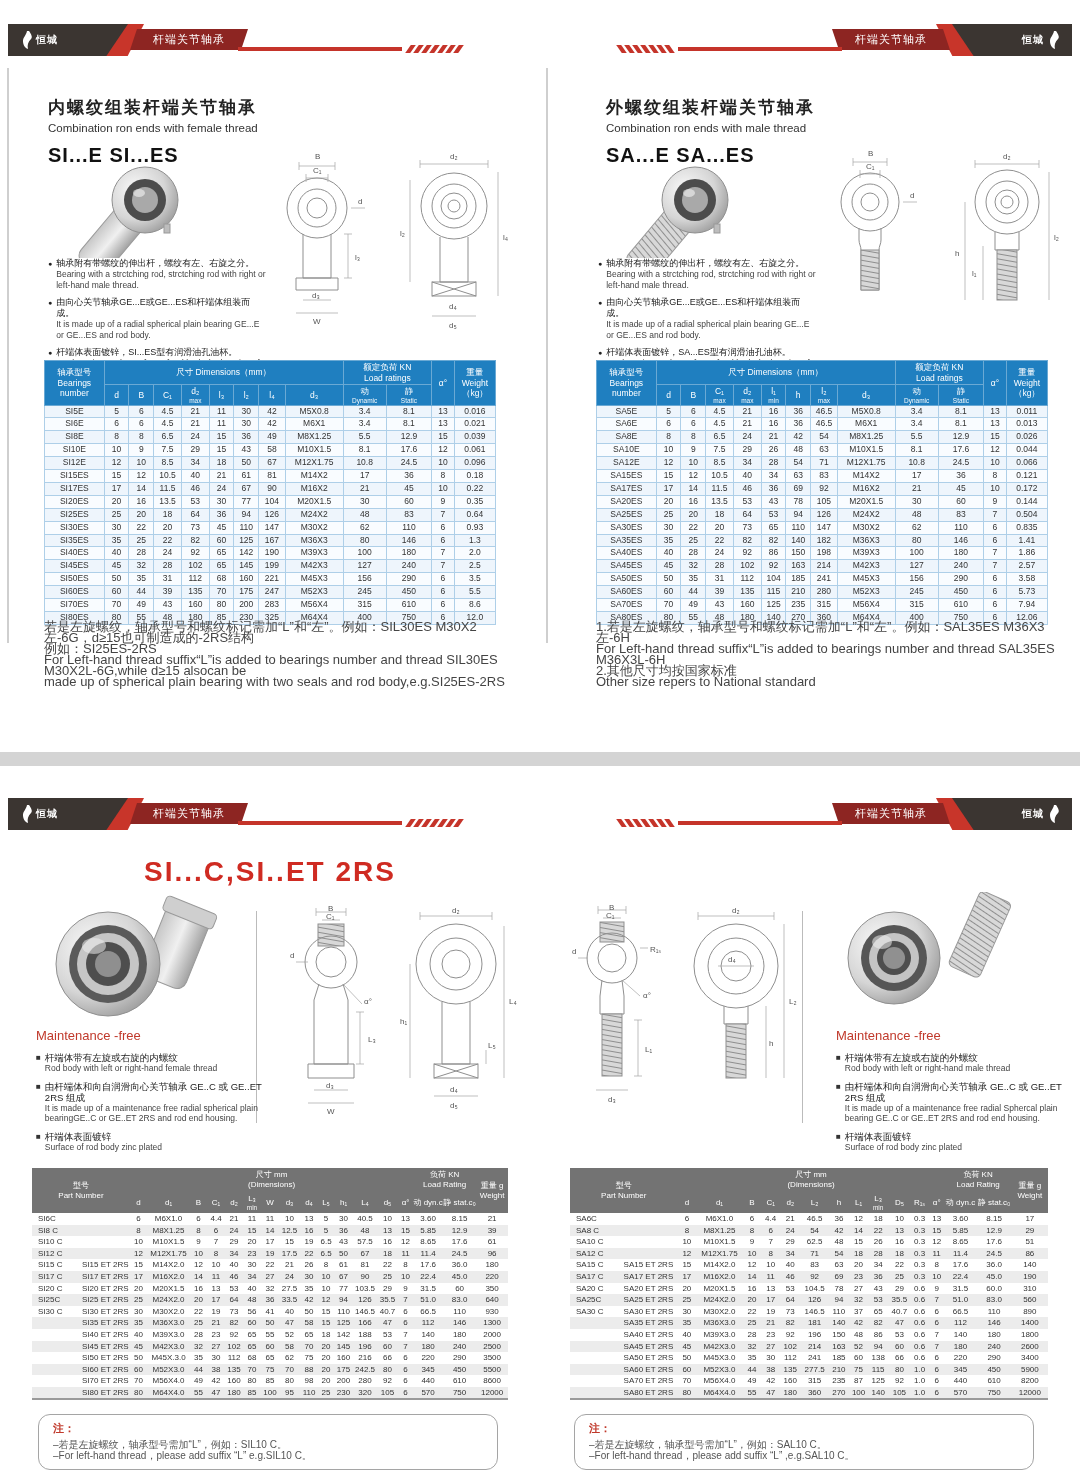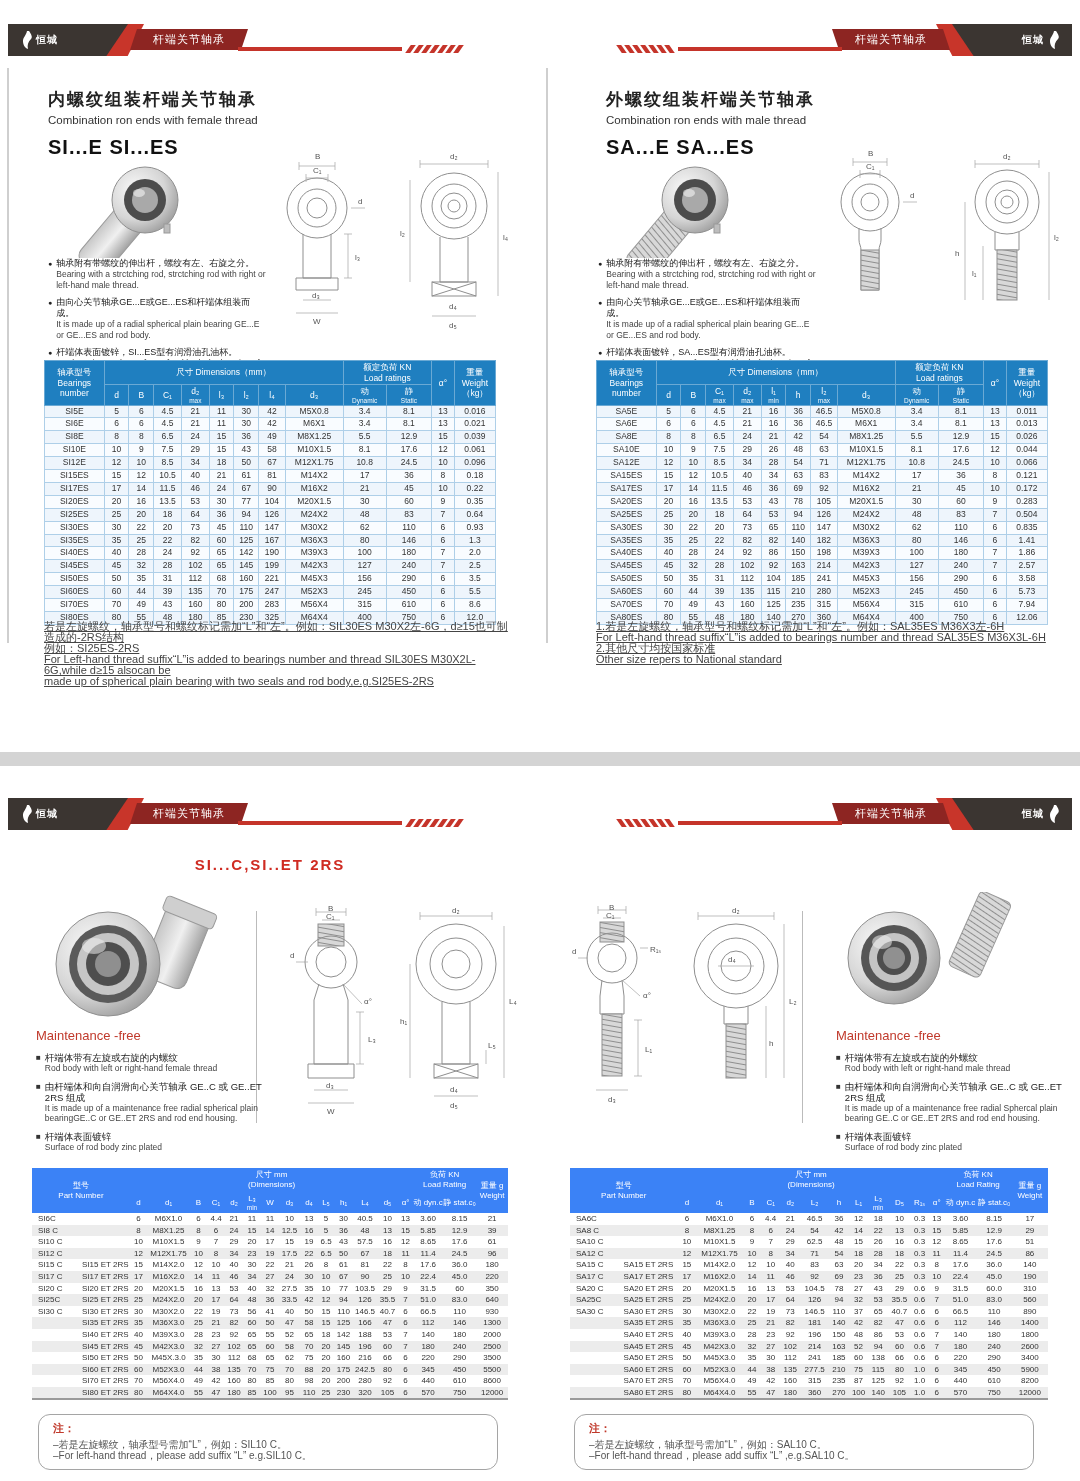--- a/index.html
+++ b/index.html
@@ -24,21 +24,21 @@
   .hdr .dashes{position:absolute;left:408px;top:21px;display:flex;}
   .hdr .dashes i{display:block;width:5px;height:8px;background:#c5342a;transform:skewX(-35deg);margin-right:3px;}
   .hdr.flip{transform:scaleX(-1);}
   .hdr.flip .unflip{transform:scaleX(-1);}
   .logo{display:flex;align-items:center;gap:3px;}
   .logo .lt{color:#fff;font-size:10px;font-weight:bold;letter-spacing:1px;}
 
   .vline{position:absolute;width:2px;background:#cfcfcf;}
 
   
-  .tblock{position:absolute;}
+  .tblock{position:absolute;margin-top:8px;}
   .t-cn{font-size:17px;font-weight:bold;color:#222;letter-spacing:2px;}
   .t-en{font-size:11.5px;color:#333;margin-top:3px;}
   .t-models{font-size:20px;font-weight:bold;color:#111;margin-top:10px;letter-spacing:1px;}
 
   .bullets{position:absolute;}
   .bullet{display:flex;margin-bottom:7px;}
   .bullet .mark{font-size:7px;line-height:11px;margin-right:4px;color:#222;}
   .bullet .bcn{font-size:9px;color:#222;line-height:11px;}
   .bullet .ben{font-size:8.5px;color:#444;line-height:10.5px;}
 
@@ -47,30 +47,30 @@
   table.spec th,table.spec td{text-align:center;padding:0;overflow:hidden;white-space:nowrap;}
   table.spec .sub{font-size:6.5px;line-height:7px;opacity:.95;}
   
   table.blue{width:452px;font-size:8.5px;}
   table.blue th{background:#1f7fc0;color:#fff;border:1px solid #6aa9d4;font-weight:normal;line-height:10.5px;padding:1px 0;}
   table.blue td{border:1px solid #aecfe8;color:#333;height:11.9px;line-height:11.9px;}
   table.blue tbody tr:nth-child(odd) td{background:#eef5fc;}
   table.blue tbody tr:nth-child(even) td{background:#f9fcff;}
   
   table.slate{font-size:8px;}
-  table.slate th{background:#3b82f6;color:#fff;font-weight:normal;line-height:10px;padding:2px 0;}
+  table.slate th{background:#737373;color:#fff;font-weight:normal;line-height:10px;padding:2px 0;}
   table.slate td{color:#333;height:11.6px;line-height:11.6px;border:none;}
   table.slate tbody tr:nth-child(even) td{background:#ececec;}
   table.slate td.pn{text-align:left;padding-left:6px;}
   .tline{position:absolute;height:2px;background:#9a9a9a;}
 
-  .fnotes{position:absolute;font-size:11px;color:#444;line-height:11px;text-decoration:underline;}
+  .fnotes{position:absolute;font-size:13px;color:#444;line-height:11px;}
 
   
-  .btitle{position:absolute;left:0;width:100%;text-align:center;font-size:15px;font-weight:bold;color:#cf2b22;letter-spacing:2px;}
+  .btitle{position:absolute;left:0;width:100%;text-align:center;font-size:28px;font-weight:bold;color:#cf2b22;letter-spacing:2px;}
   .maint{position:absolute;font-size:13px;color:#c0392b;}
   .bullets2 .bullet .mark{font-size:8px;color:#333;}
   .bullets2 .bullet .bcn{font-size:9.5px;}
   .vdiv{position:absolute;width:1px;background:#bbb;}
   .notebox{position:absolute;border:1px solid #a5a5a5;border-radius:12px;padding:6px 14px;box-sizing:border-box;}
   .notebox .nt{color:#c0392b;font-size:11px;font-weight:bold;margin-bottom:3px;}
   .notebox div.nl{font-size:10px;color:#555;line-height:11px;}
 
   
   svg text{font-size:8px;fill:#555;font-family:"Liberation Sans",sans-serif;}
@@ -841,21 +841,21 @@
             <td>16</td>
             <td>13.5</td>
             <td>53</td>
             <td>43</td>
             <td>78</td>
             <td>105</td>
             <td>M20X1.5</td>
             <td>30</td>
             <td>60</td>
             <td>9</td>
-            <td>0.283</td>
+            <td>0.144</td>
           </tr>
           <tr>
             <td>SA25ES</td>
             <td>25</td>
             <td>20</td>
             <td>18</td>
             <td>64</td>
             <td>53</td>
             <td>94</td>
             <td>126</td>

